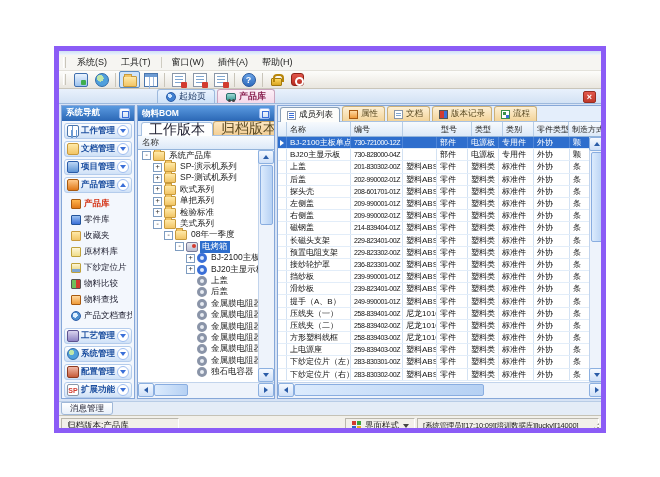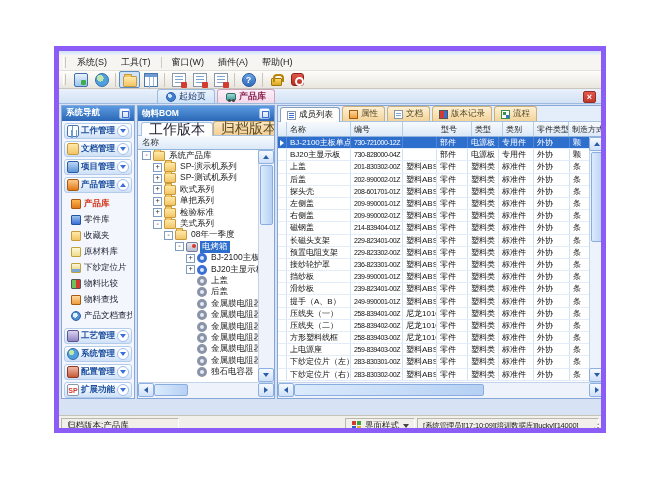--- a/index.html
+++ b/index.html
@@ -718,20 +718,25 @@
           <div class="sb-btn" style="left:0;top:0">
               <span class="arr lf"></span>
             </div>
           <div class="sb-thumb" style="left:16px;top:1px;height:12px;width:190px"></div>
           <div class="sb-btn" style="right:0;top:0">
               <span class="arr rt"></span>
             </div>
         </div>
       </div>
     </div>
+    <div id="msgrow">
+      <div id="msgtab">
+        <span>消息管理</span>
+      </div>
+    </div>
     <div id="statusbar">
       <div class="seg" style="width:118px">
           <span>归档版本:产品库</span>
         </div>
       <div class="seg grow1"></div>
       <div class="seg">
         <span class="style-ico"></span>
         <span>界面样式</span>
         <span class="dd-arr"></span>
       </div>

